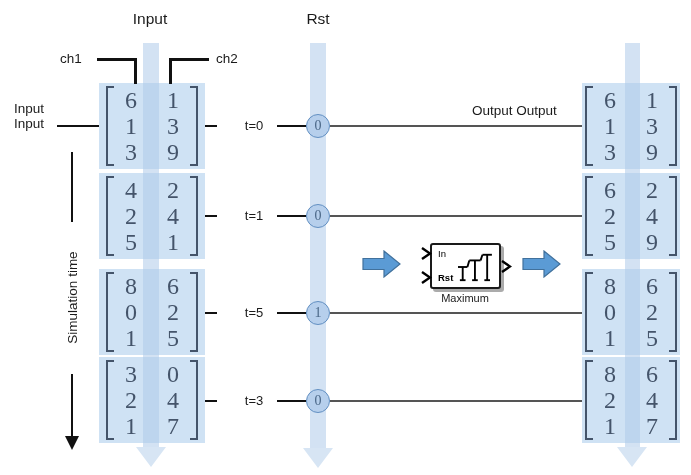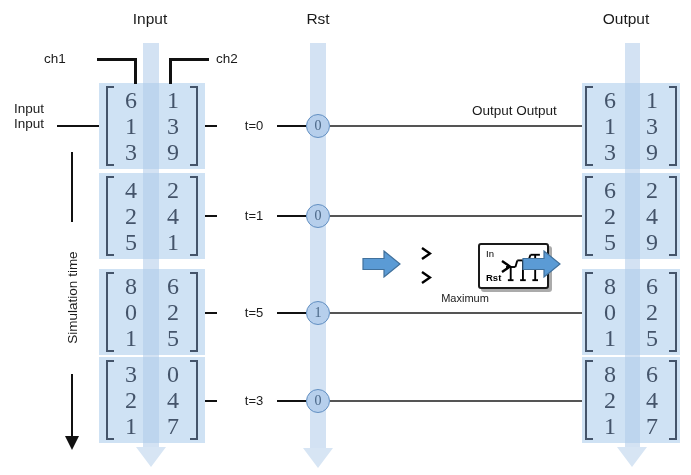--- a/index.html
+++ b/index.html
@@ -43,21 +43,21 @@
 
   .rot-label { position:absolute; z-index:4; font-size:13.5px; color:#1a1a1a; text-align:center;
     transform:rotate(-90deg); }
 
   .down-arrowhead { position:absolute; z-index:4; width:0; height:0;
     border-left:7px solid transparent; border-right:7px solid transparent;
     border-top:14px solid #111; }
 
   
   .sim-block { position:absolute; z-index:4; background:#ffffff; border:2px solid #1a1a1a;
-    border-radius:3px; box-shadow:3px 3px 0 #ababab;margin-left:48px; }
+    border-radius:3px; box-shadow:3px 3px 0 #ababab; }
   .port-label { position:absolute; font-size:9.5px; color:#000; }
   .port-label.bold { font-weight:bold; }
   .block-caption { position:absolute; z-index:4; font-size:11px; color:#1a1a1a; text-align:center; }
   .chev { position:absolute; z-index:5; }
   .blue-arrow { position:absolute; z-index:4; }
 </style>
 </head>
 <body>
 
 <div id="canvas">
@@ -74,23 +74,22 @@
 
   <div class="band" style="left:143px;top:43px;width:16px;height:405px"></div>
   <div class="band-arrow" style="left:136px;top:447px"></div>
   <div class="band" style="left:310px;top:43px;width:16px;height:406px"></div>
   <div class="band-arrow" style="left:303px;top:448px"></div>
   <div class="band" style="left:625px;top:43px;width:15px;height:405px"></div>
   <div class="band-arrow" style="left:617px;top:447px"></div>
 
   <div class="hdr" style="left:110px;top:10px;width:80px">Input</div>
   <div class="hdr" style="left:298px;top:10px;width:40px">Rst</div>
-  <div class="hdr" style="left:586px;top:10px;width:80px">Output</div>
-
-  <div class="side-label" style="left:44px;top:51px">ch1</div>
+
+  <div class="side-label" style="left:60px;top:51px">ch1</div>
   <div class="thick" style="left:97px;top:58px;width:40px;height:3px"></div>
   <div class="thick" style="left:134px;top:58px;width:3px;height:26px"></div>
   <div class="thick" style="left:169px;top:58px;width:3px;height:26px"></div>
   <div class="thick" style="left:169px;top:58px;width:40px;height:3px"></div>
   <div class="side-label" style="left:216px;top:51px">ch2</div>
 
   <div class="side-label" style="left:4px;top:101px;width:50px;text-align:center">
     <div>Input</div>
     <div>Input</div>
   </div>

